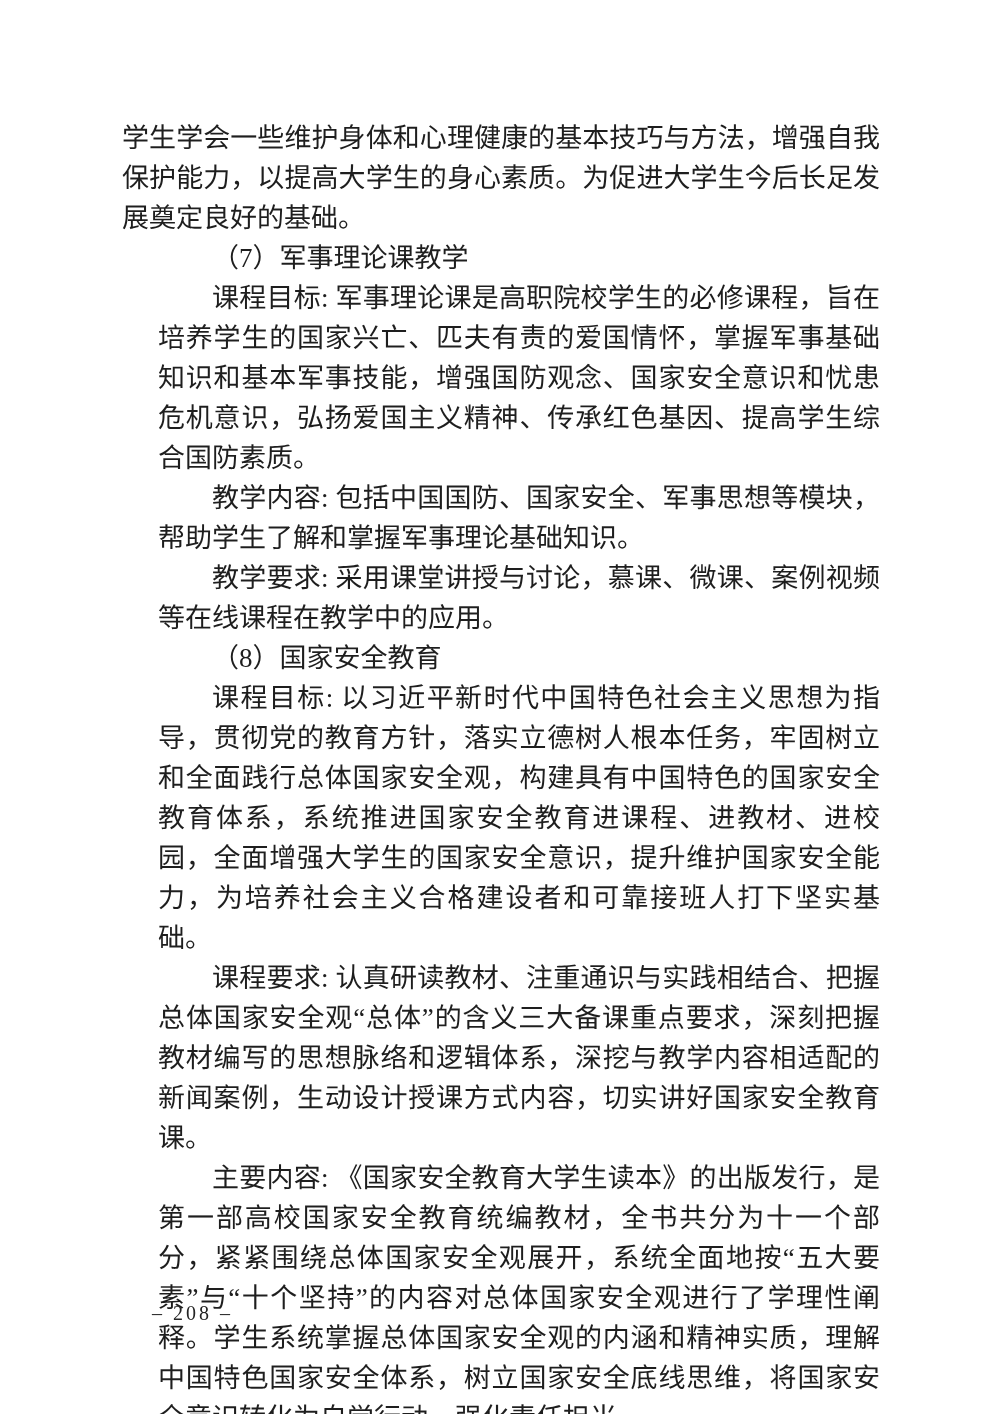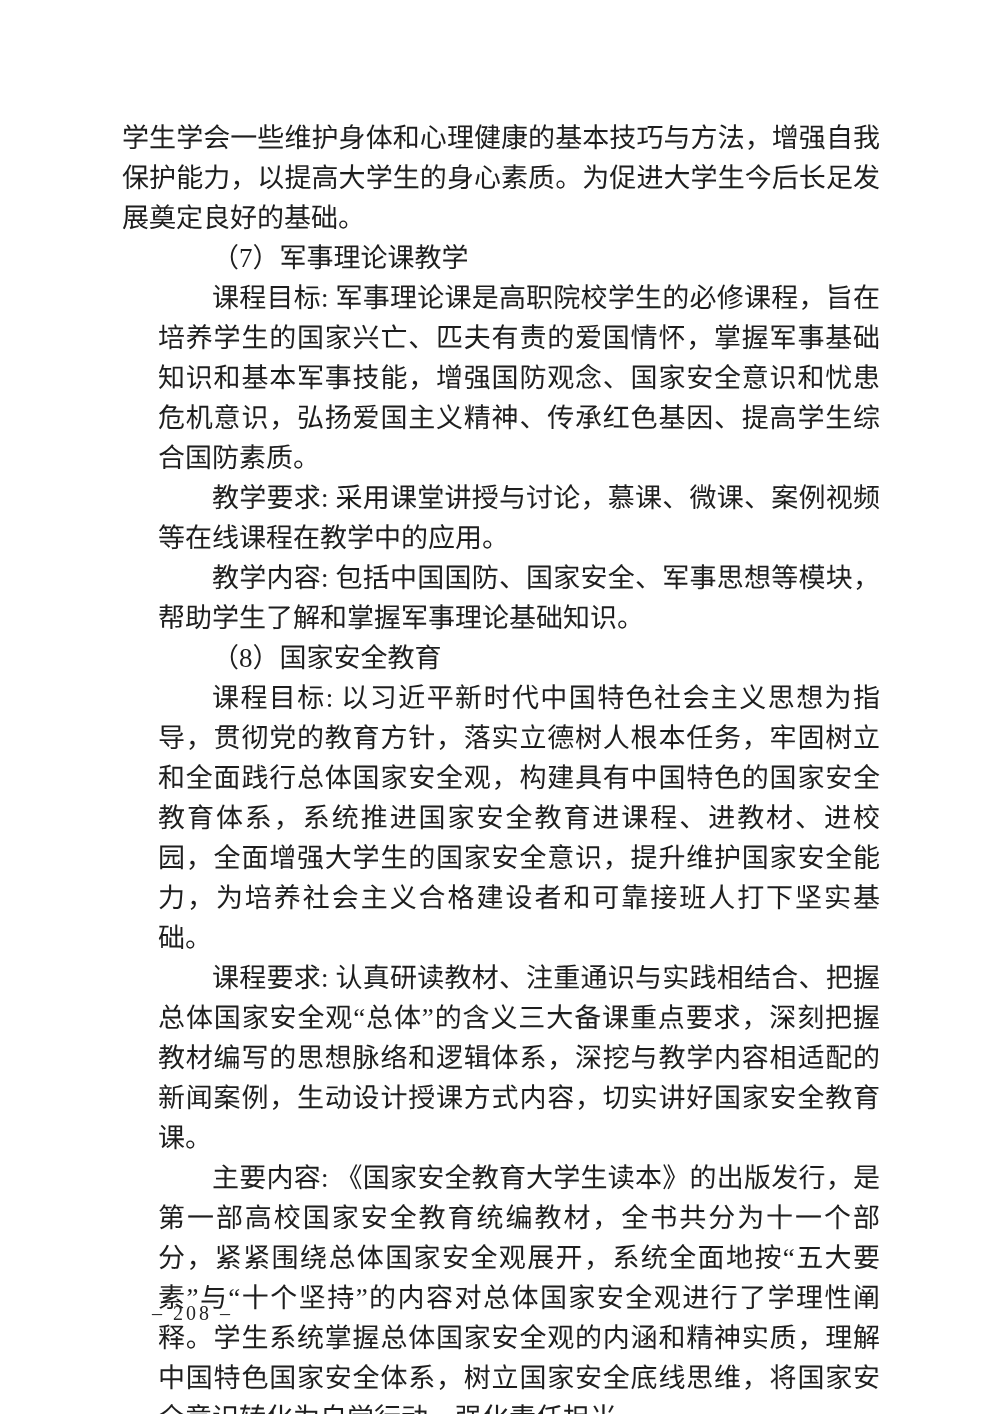--- a/index.html
+++ b/index.html
@@ -47,22 +47,22 @@
     color: #252525;
   }
 </style>
 </head>
 <body>
 
 <main class="doc-body">
   <p class="body-text">学生学会一些维护身体和心理健康的基本技巧与方法，增强自我保护能力，以提高大学生的身心素质。为促进大学生今后长足发展奠定良好的基础。</p>
   <p class="body-text indent">（7）军事理论课教学</p>
   <p class="body-text indent">课程目标: 军事理论课是高职院校学生的必修课程，旨在培养学生的国家兴亡、匹夫有责的爱国情怀，掌握军事基础知识和基本军事技能，增强国防观念、国家安全意识和忧患危机意识，弘扬爱国主义精神、传承红色基因、提高学生综合国防素质。</p>
+  <p class="body-text indent">教学内容: 包括中国国防、国家安全、军事思想等模块，帮助学生了解和掌握军事理论基础知识。</p>
   <p class="body-text indent">教学要求: 采用课堂讲授与讨论，慕课、微课、案例视频等在线课程在教学中的应用。</p>
-  <p class="body-text indent">教学内容: 包括中国国防、国家安全、军事思想等模块，帮助学生了解和掌握军事理论基础知识。</p>
   <p class="body-text indent">（8）国家安全教育</p>
   <p class="body-text indent">课程目标: 以习近平新时代中国特色社会主义思想为指导，贯彻党的教育方针，落实立德树人根本任务，牢固树立和全面践行总体国家安全观，构建具有中国特色的国家安全教育体系，系统推进国家安全教育进课程、进教材、进校园，全面增强大学生的国家安全意识，提升维护国家安全能力，为培养社会主义合格建设者和可靠接班人打下坚实基础。</p>
   <p class="body-text indent">课程要求: 认真研读教材、注重通识与实践相结合、把握总体国家安全观“总体”的含义三大备课重点要求，深刻把握教材编写的思想脉络和逻辑体系，深挖与教学内容相适配的新闻案例，生动设计授课方式内容，切实讲好国家安全教育课。</p>
   <p class="body-text indent">主要内容: 《国家安全教育大学生读本》的出版发行，是第一部高校国家安全教育统编教材，全书共分为十一个部分，紧紧围绕总体国家安全观展开，系统全面地按“五大要素”与“十个坚持”的内容对总体国家安全观进行了学理性阐释。学生系统掌握总体国家安全观的内涵和精神实质，理解中国特色国家安全体系，树立国家安全底线思维，将国家安全意识转化为自觉行动，强化责任担当。</p>
   <p class="body-text indent heading">2．选修课</p>
 </main>
 
 <div class="page-number">– 208 –</div>
 
 </body></html>

